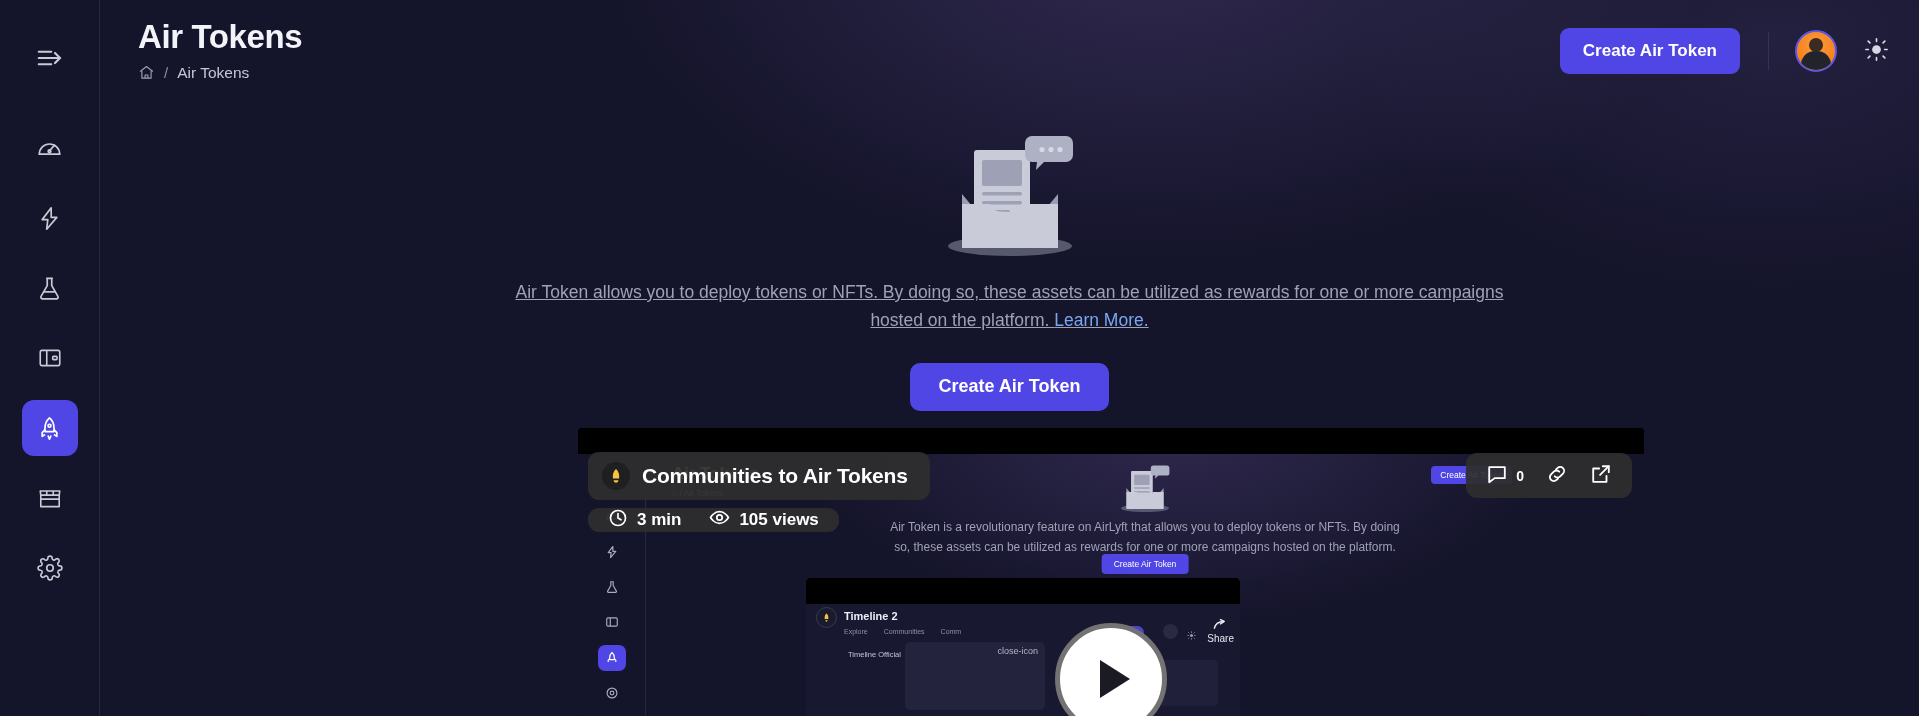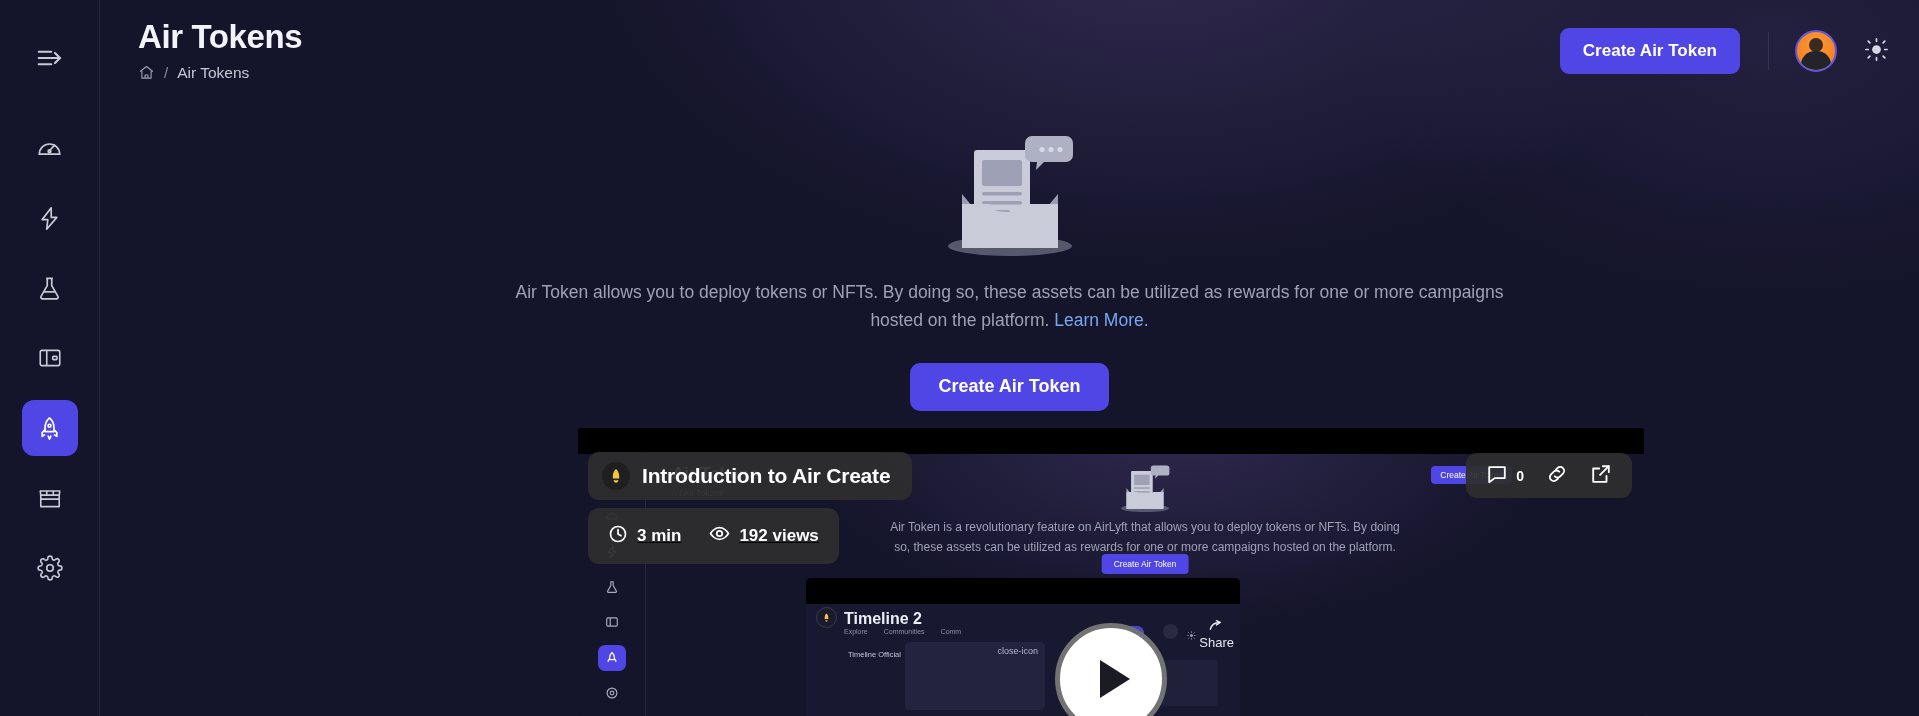--- a/index.html
+++ b/index.html
@@ -82,21 +82,21 @@
   }
 
   
   .empty {
     position: absolute; left: 0; right: 0; top: 128px;
     display: flex; flex-direction: column; align-items: center;
   }
   .empty-art { width: 160px; height: 132px; position: relative; margin-bottom: 18px; }
   .empty-desc {
     width: 1000px; text-align: center; color: #9fa1b6;
-    font-size: 17.5px; line-height: 1.62;
+    font-size: 17.5px; line-height: 1.62; text-decoration: underline;
   }
   .empty-desc a { color: #7aa7f0; text-decoration: none; }
   .btn-center {
     margin-top: 28px; background: #4f46e5; color: #fff; border: 0;
     border-radius: 10px; padding: 0 28px; height: 48px;
     font-size: 18px; font-weight: 600; cursor: pointer;
     font-family: "Liberation Sans", sans-serif;
   }
 
   
@@ -151,33 +151,33 @@
   .tl-bar { height: 26px; background: #000; }
   .tl-body {
     position: absolute; left: 0; top: 26px; right: 0; bottom: 0;
     background: #181830;
   }
   .tl-av {
     position: absolute; left: 10px; top: 3px; width: 21px; height: 21px; border-radius: 50%;
     background: #1b1b2e; border: 1px solid #3a3a52;
     display: flex; align-items: center; justify-content: center;
   }
-  .tl-name { position: absolute; left: 38px; top: 6px; font-size: 16px; font-weight: 600; color: #eceef6; }
+  .tl-name { position: absolute; left: 38px; top: 6px; font-size: 11px; font-weight: 600; color: #eceef6; }
   .tl-navs { position: absolute; left: 38px; top: 24px; display: flex; gap: 16px; font-size: 7px; color: #8e90a6; }
   .tl-pill {
     position: absolute; right: 96px; top: 22px; background: #4a46c8; color: #cfd0ee;
     font-size: 6.5px; border-radius: 8px; padding: 3px 9px;
   }
   .tl-dot {
     position: absolute; right: 62px; top: 20px; width: 15px; height: 15px; border-radius: 50%;
     background: #2a2a42;
   }
   .tl-sun { position: absolute; right: 44px; top: 22px; color: #9a9cb2; }
   .tl-share { position: absolute; right: 6px; top: 14px; text-align: center; color: #e7e8f1; }
-  .tl-share span { display: block; font-size: 13px; margin-top: 1px; }
+  .tl-share span { display: block; font-size: 10px; margin-top: 1px; }
   .tl-sub { position: absolute; left: 42px; top: 46px; font-size: 7.5px; color: #c3c5d6; display: flex; align-items: center; gap: 4px; }
   .tl-badge { background: #3b82f6; color: #fff; font-size: 5.5px; border-radius: 2px; padding: 1px 2px; }
   .tl-card {
     position: absolute; left: 99px; top: 38px; width: 140px; height: 68px;
     background: #23233d; border-radius: 5px;
   }
   .tl-card .x { position: absolute; right: 7px; top: 4px; color: #b4b6c8; font-size: 9px; }
   .tl-card2 {
     position: absolute; right: 22px; top: 56px; width: 108px; height: 46px;
     background: #20203a; border-radius: 4px;
@@ -188,23 +188,23 @@
     position: absolute; left: 10px; top: 24px; height: 48px;
     display: flex; align-items: center; gap: 12px;
     background: rgba(46,46,46,0.93); border-radius: 11px; padding: 0 22px 0 14px;
   }
   .ov-title .rk {
     width: 28px; height: 28px; border-radius: 50%; background: #1f1f1f;
     display: flex; align-items: center; justify-content: center;
   }
   .ov-title .tx { font-size: 21px; font-weight: 700; color: #fff; letter-spacing: -0.2px; }
   .ov-meta {
-    position: absolute; left: 10px; top: 80px; height: 56px;
+    position: absolute; left: 10px; top: 80px; height: 24px;
     display: flex; align-items: center; gap: 28px;
-    background: rgba(46,46,46,0.93); border-radius: 11px; padding: 0 20px; text-decoration: underline;
+    background: rgba(46,46,46,0.93); border-radius: 11px; padding: 0 20px;
   }
   .ov-meta .it { display: flex; align-items: center; gap: 9px; color: #fff; font-size: 17px; font-weight: 700; }
   .ov-acts {
     position: absolute; right: 12px; top: 25px; height: 45px;
     display: flex; align-items: center; gap: 22px;
     background: rgba(46,46,46,0.93); border-radius: 11px; padding: 0 20px; color: #fff;
   }
   .ov-acts .grp { display: flex; align-items: center; gap: 8px; cursor: pointer; }
   .ov-acts .cnt { font-size: 14px; font-weight: 700; }
   .play {
@@ -475,41 +475,41 @@
         </div>
       </div>
 
       <div class="ov-title">
         <span class="rk">
           <svg width="18" height="18" viewBox="0 0 24 24" fill="none">
             <path d="M12 2.5c2.7 2.4 4.2 5.8 4.2 9.4v3.3H7.8v-3.3c0-3.6 1.5-7 4.2-9.4z" fill="#f5c542"></path>
             <path d="M8.8 17.5c0 1.9 1.4 3.4 3.2 3.4s3.2-1.5 3.2-3.4z" fill="#f5c542"></path>
           </svg>
         </span>
-        <span class="tx">Introduction to Air Create</span>
+        <span class="tx">Communities to Air Tokens</span>
       </div>
 
       <div class="ov-meta">
         <span class="it">
           <span>
             <svg width="20" height="20" viewBox="0 0 24 24" fill="none" stroke="currentColor" stroke-width="2" stroke-linecap="round">
                 <circle cx="12" cy="12" r="9"></circle>
                 <path d="M12 6.8V12l3.6 2.2"></path>
               </svg>
           </span>
           <span>3 min</span>
         </span>
         <span class="it">
           <span>
             <svg width="21" height="21" viewBox="0 0 24 24" fill="none" stroke="currentColor" stroke-width="2">
                 <path d="M1.8 12S5.6 5.2 12 5.2 22.2 12 22.2 12 18.4 18.8 12 18.8 1.8 12 1.8 12z"></path>
                 <circle cx="12" cy="12" r="3.1"></circle>
               </svg>
           </span>
-          <span>192 views</span>
+          <span>105 views</span>
         </span>
       </div>
 
       <div class="ov-acts">
         <span class="grp">
           <span>
             <svg width="22" height="22" viewBox="0 0 24 24" fill="none" stroke="currentColor" stroke-width="2" stroke-linejoin="round">
                 <path d="M3.5 4.5h17v12h-11l-6 4.5v-4.5h0z"></path>
               </svg>
           </span>

